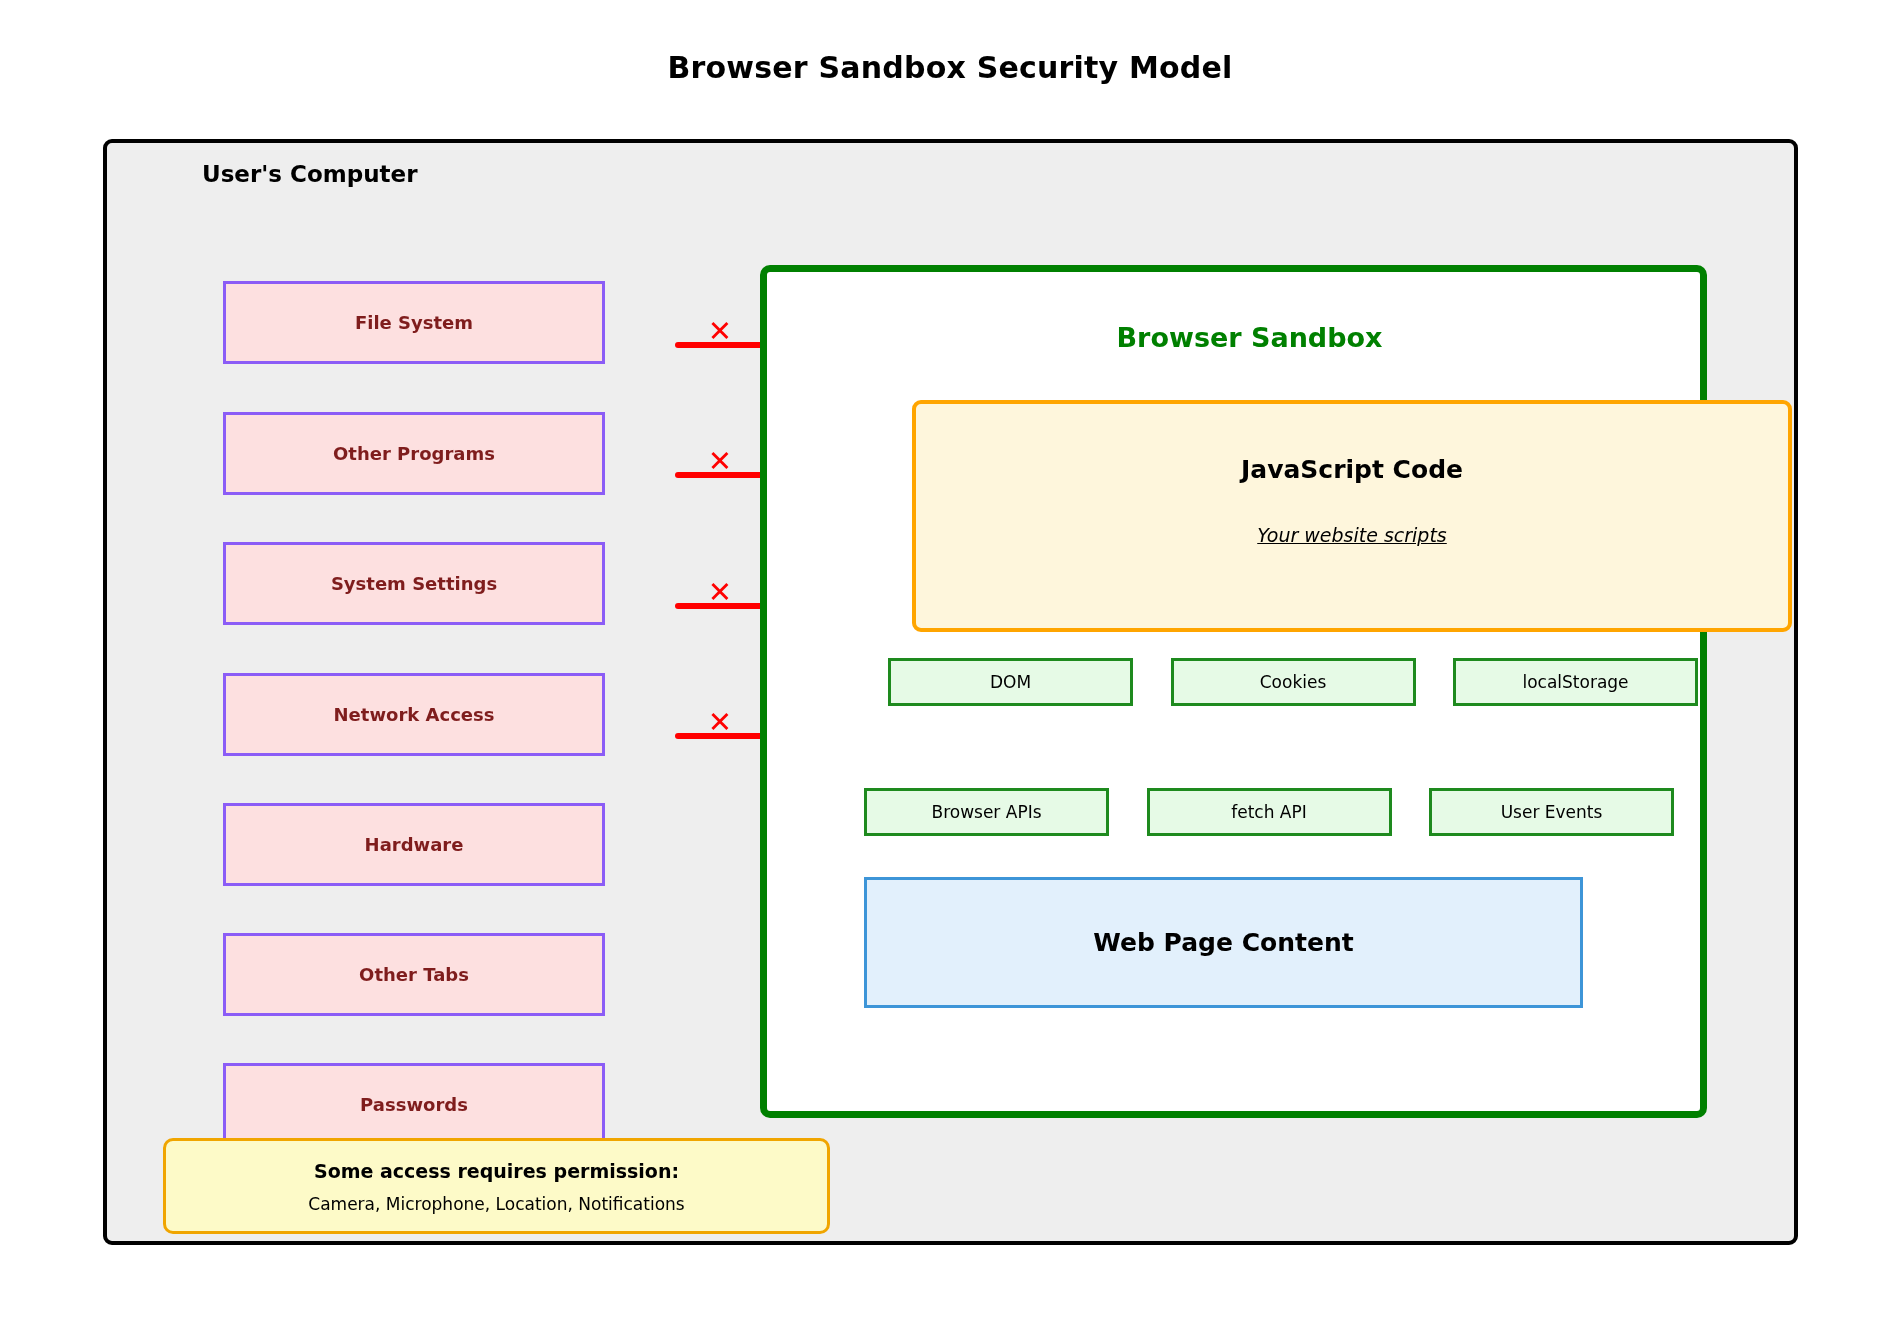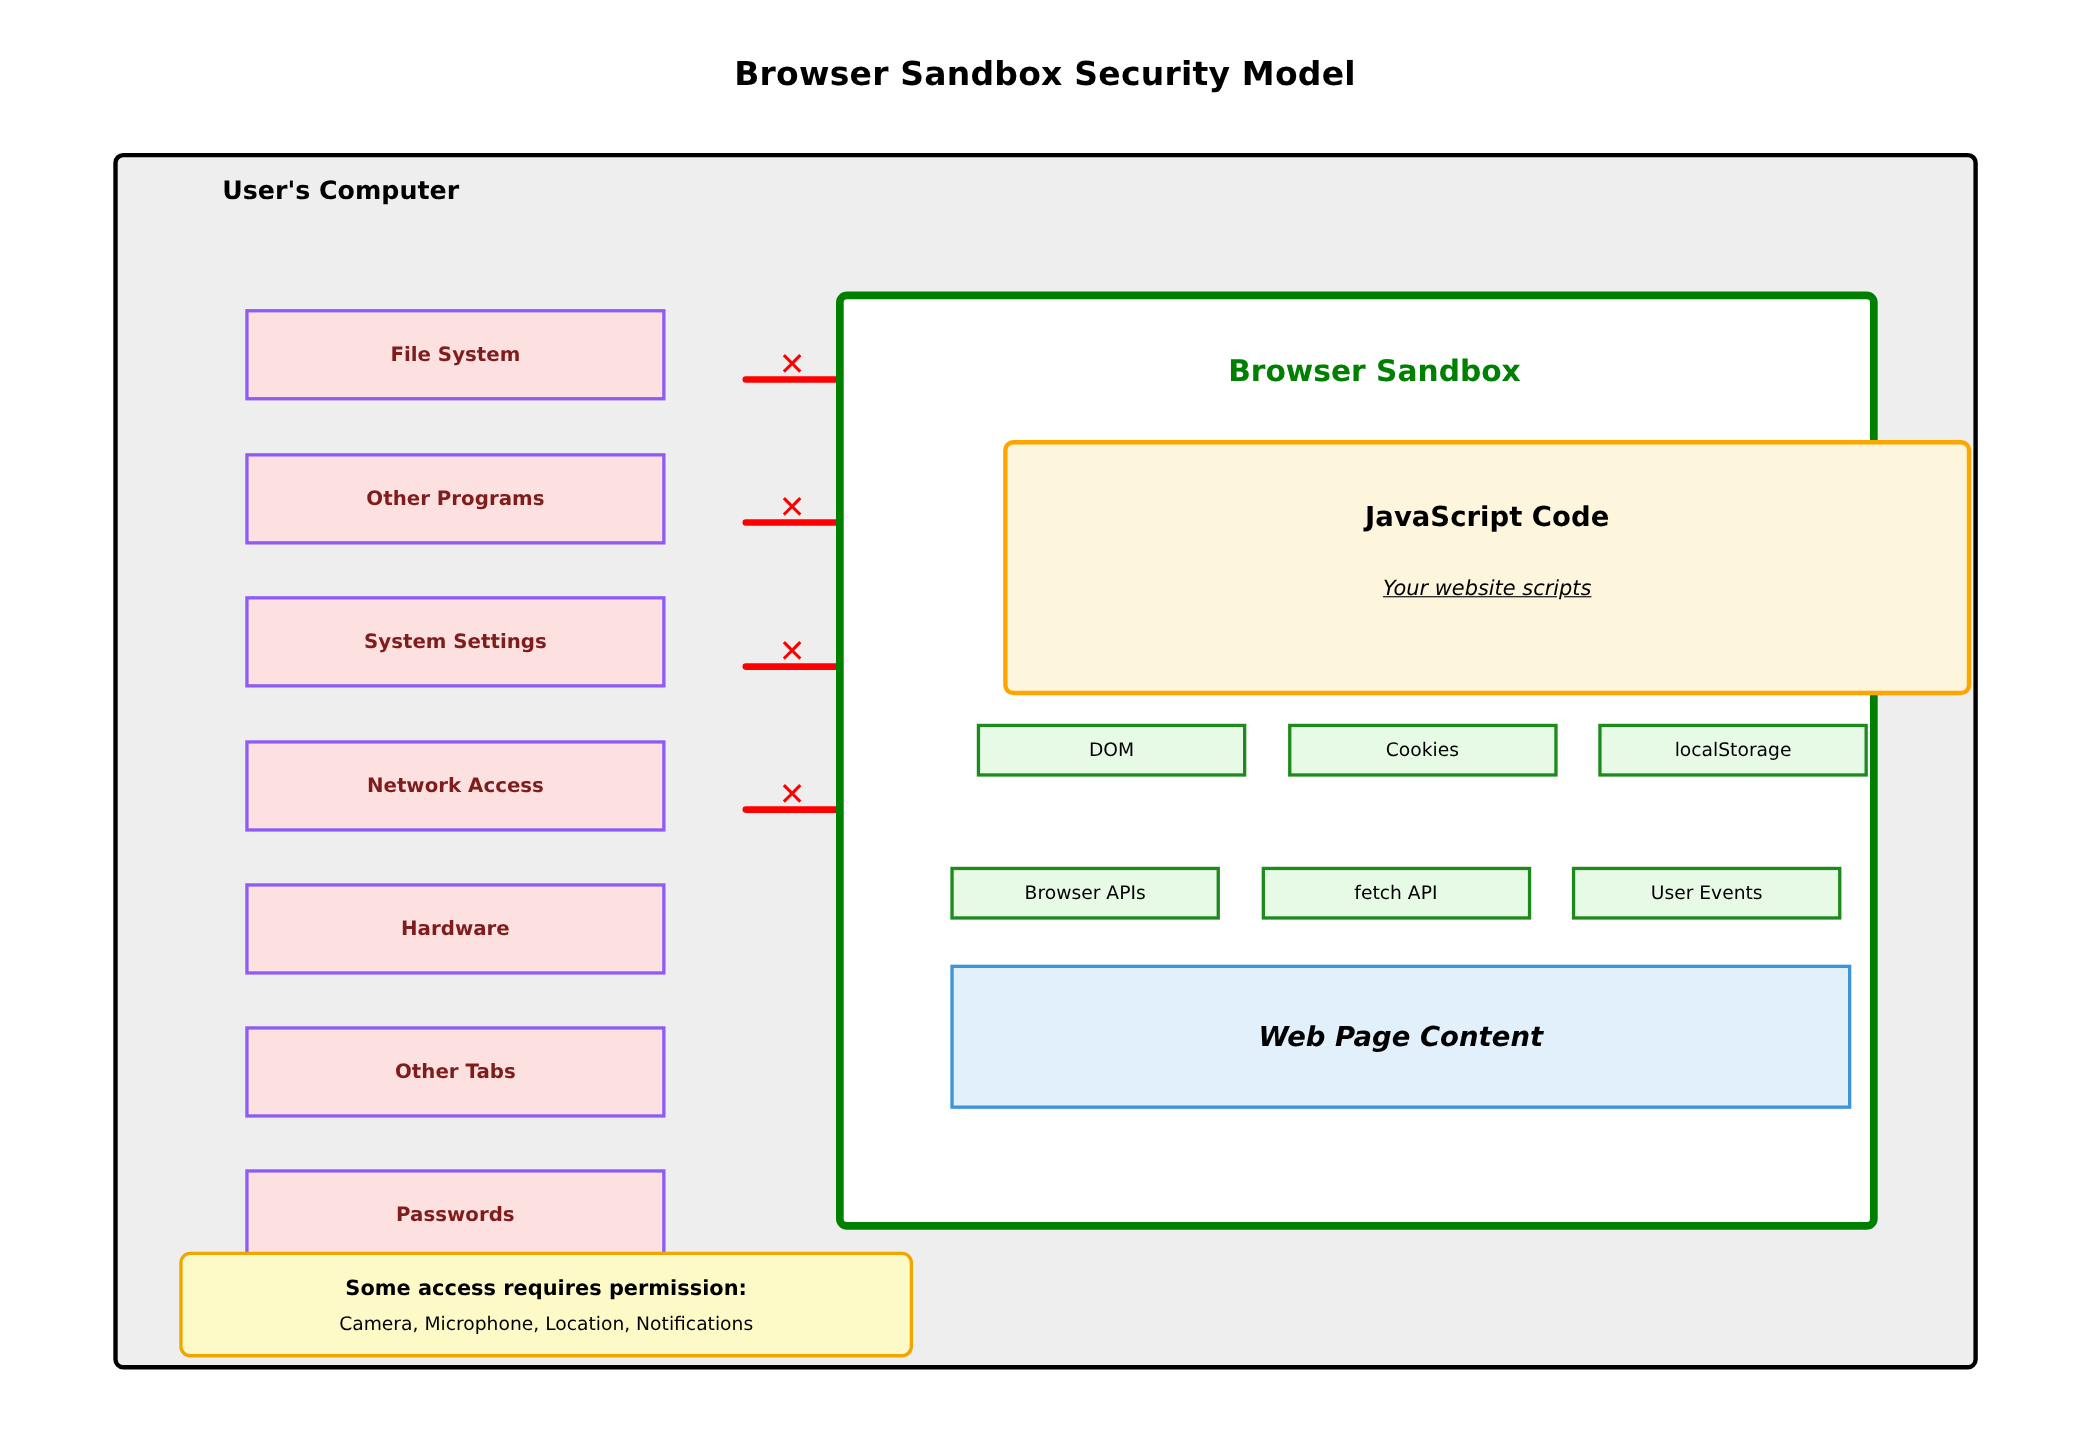--- a/index.html
+++ b/index.html
@@ -176,32 +176,31 @@
     justify-content: center;
     font-size: 17px;
     color: #000000;
   }
 
   
   #webpage-box {
     position: absolute;
     left: 97px;
     top: 605px;
-    width: 819px;
+    width: 719px;
     height: 131px;
     background: #e2f0fc;
     border: 3px solid #3d95d8;
     box-sizing: border-box;
     display: flex;
     align-items: center;
     justify-content: center;
     font-size: 25px;
     font-weight: bold;
     color: #000000;
-    font-style: italic;
   }
 
   
   #permission-note {
     position: absolute;
     left: 163px;
     top: 1138px;
     width: 667px;
     height: 96px;
     background: #fdfac8;

